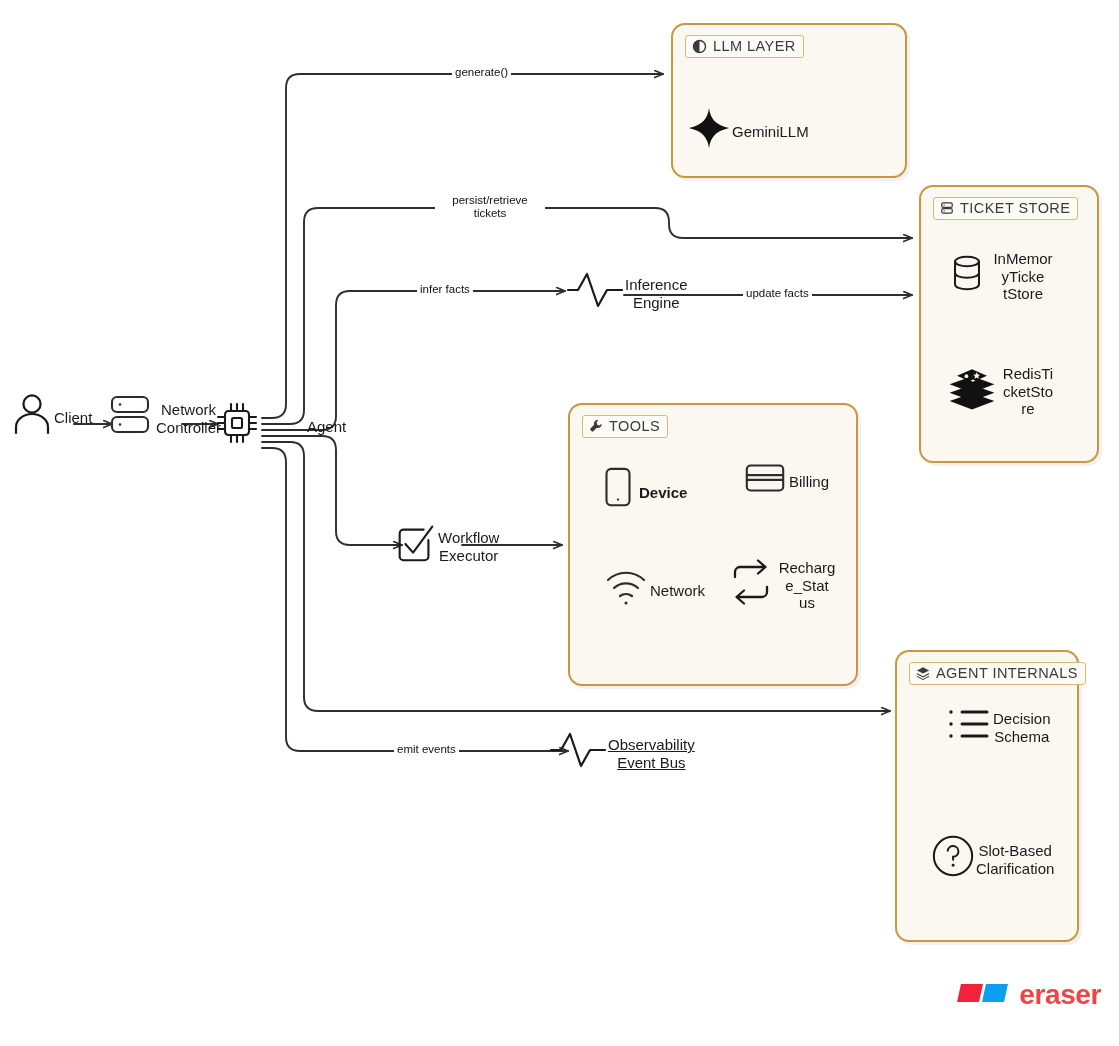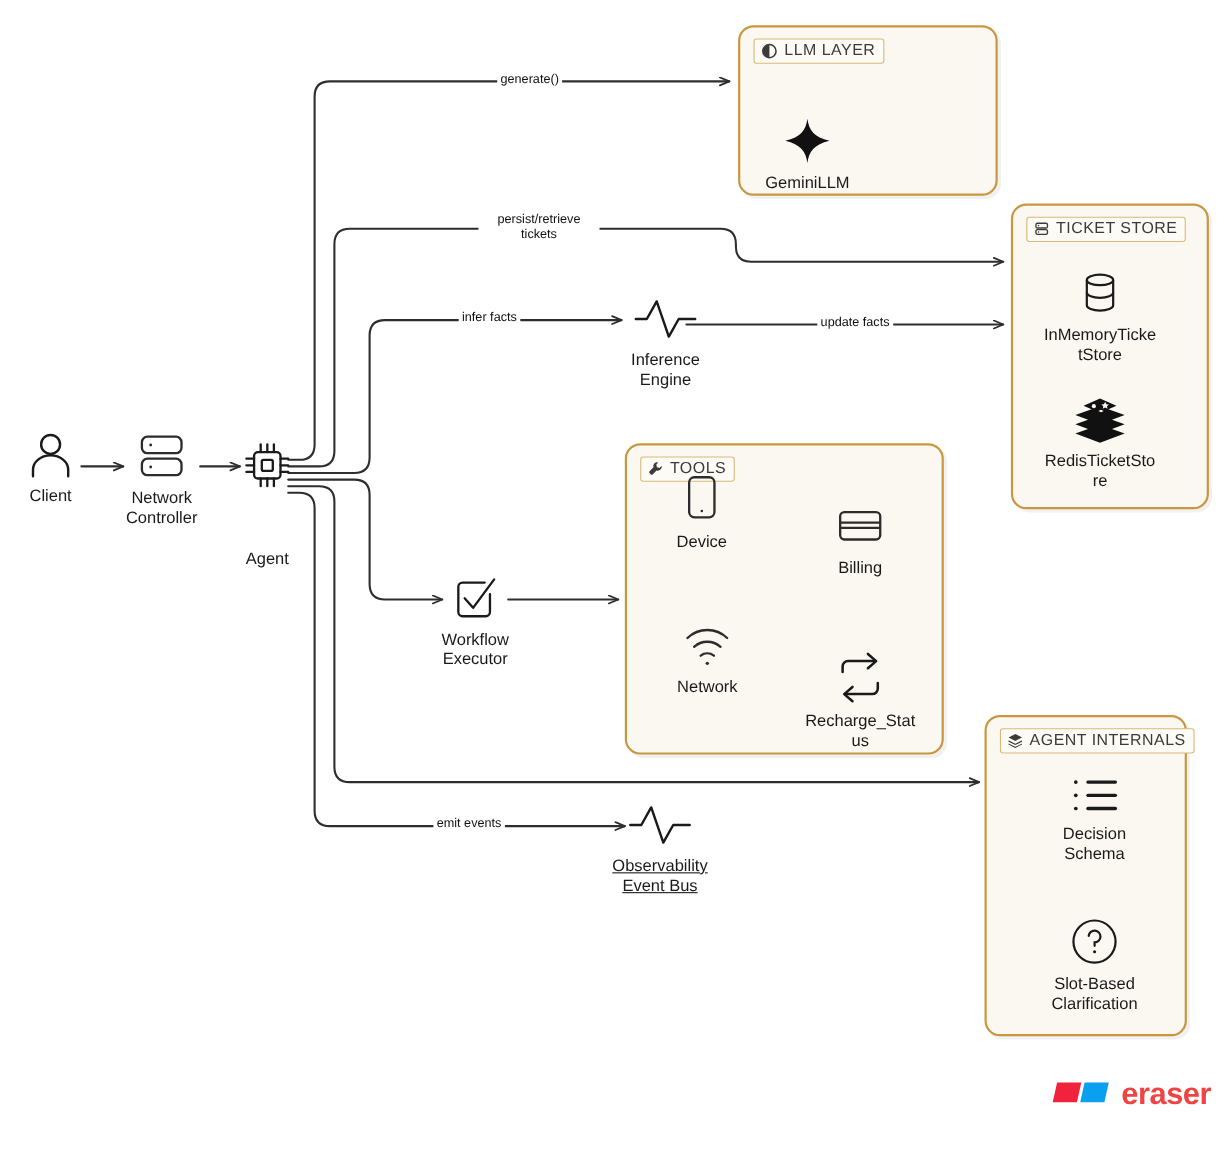--- a/index.html
+++ b/index.html
@@ -33,21 +33,21 @@
     font-size:14.5px;
     letter-spacing:.45px;
     color:#3b3b3b;
     white-space:nowrap;
   }
   .group-badge .gi{display:flex;align-items:center;}
 
   
   .node{
     position:absolute;
-    display:flex;flex-direction:column;align-items:center;
+    display:flex;flex-direction:row;align-items:center;
     text-align:center;
   }
   .node .ic{display:flex;align-items:center;justify-content:center;}
   .node .lbl{
     margin-top:7px;
     font-size:15px;
     line-height:17.5px;
     color:#1a1a1a;
     white-space:pre-line;
   }
@@ -189,21 +189,21 @@
     <div class="group-badge">
       <span class="gi">
         <svg width="14" height="14" viewBox="0 0 16 16">
           <path d="M10.6,1.4 a4.1,4.1 0 0,0 -4.8,5.3 L1.7,10.8 a1.3,1.3 0 0,0 0,1.9 l1.3,1.3
                    a1.3,1.3 0 0,0 1.9,0 l4.1,-4.1 a4.1,4.1 0 0,0 5.3,-4.8 L12,7.3 9.4,6.6 8.7,4 Z" fill="#3b3b3b"></path>
         </svg>
       </span>
       <span>TOOLS</span>
     </div>
   </div>
-  <div class="node" style="left:597px;top:431px;width:82px;">
+  <div class="node" style="left:597px;top:466px;width:82px;font-weight:bold;">
     <span class="ic">
       <svg width="42" height="46" viewBox="0 0 42 48">
         <rect x="9" y="3" width="24" height="38" rx="5" fill="none" stroke="#2c2c2c" stroke-width="2.2"></rect>
         <circle cx="21" cy="35" r="1.2" fill="#2c2c2c"></circle>
       </svg>
     </span>
     <span class="lbl">Device</span>
   </div>
   <div class="node" style="left:741px;top:455px;width:82px;">
     <span class="ic">
@@ -221,21 +221,21 @@
         <g fill="none" stroke="#2c2c2c" stroke-width="2.2" stroke-linecap="round">
           <path d="M6,15 A26,26 0 0,1 42,15"></path>
           <path d="M12,23 A18,18 0 0,1 36,23"></path>
           <path d="M18,31 A10,10 0 0,1 30,31"></path>
         </g>
         <circle cx="24" cy="38" r="1.5" fill="#2c2c2c"></circle>
       </svg>
     </span>
     <span class="lbl">Network</span>
   </div>
-  <div class="node narrow" style="left:726px;top:592px;width:112px;">
+  <div class="node narrow" style="left:726px;top:552px;width:112px;">
     <span class="ic">
       <svg width="50" height="48" viewBox="0 0 50 48">
         <g fill="none" stroke="#1a1a1a" stroke-width="2.3" stroke-linecap="round" stroke-linejoin="round">
           <path d="M9,19 L9,14 A5,5 0 0,1 14,9 L39,9"></path>
           <path d="M32,2.5 L39.5,9 L32,15.5"></path>
           <path d="M41,29 L41,34 A5,5 0 0,1 36,39 L11,39"></path>
           <path d="M18,32.5 L10.5,39 L18,45.5"></path>
         </g>
       </svg>
     </span>

